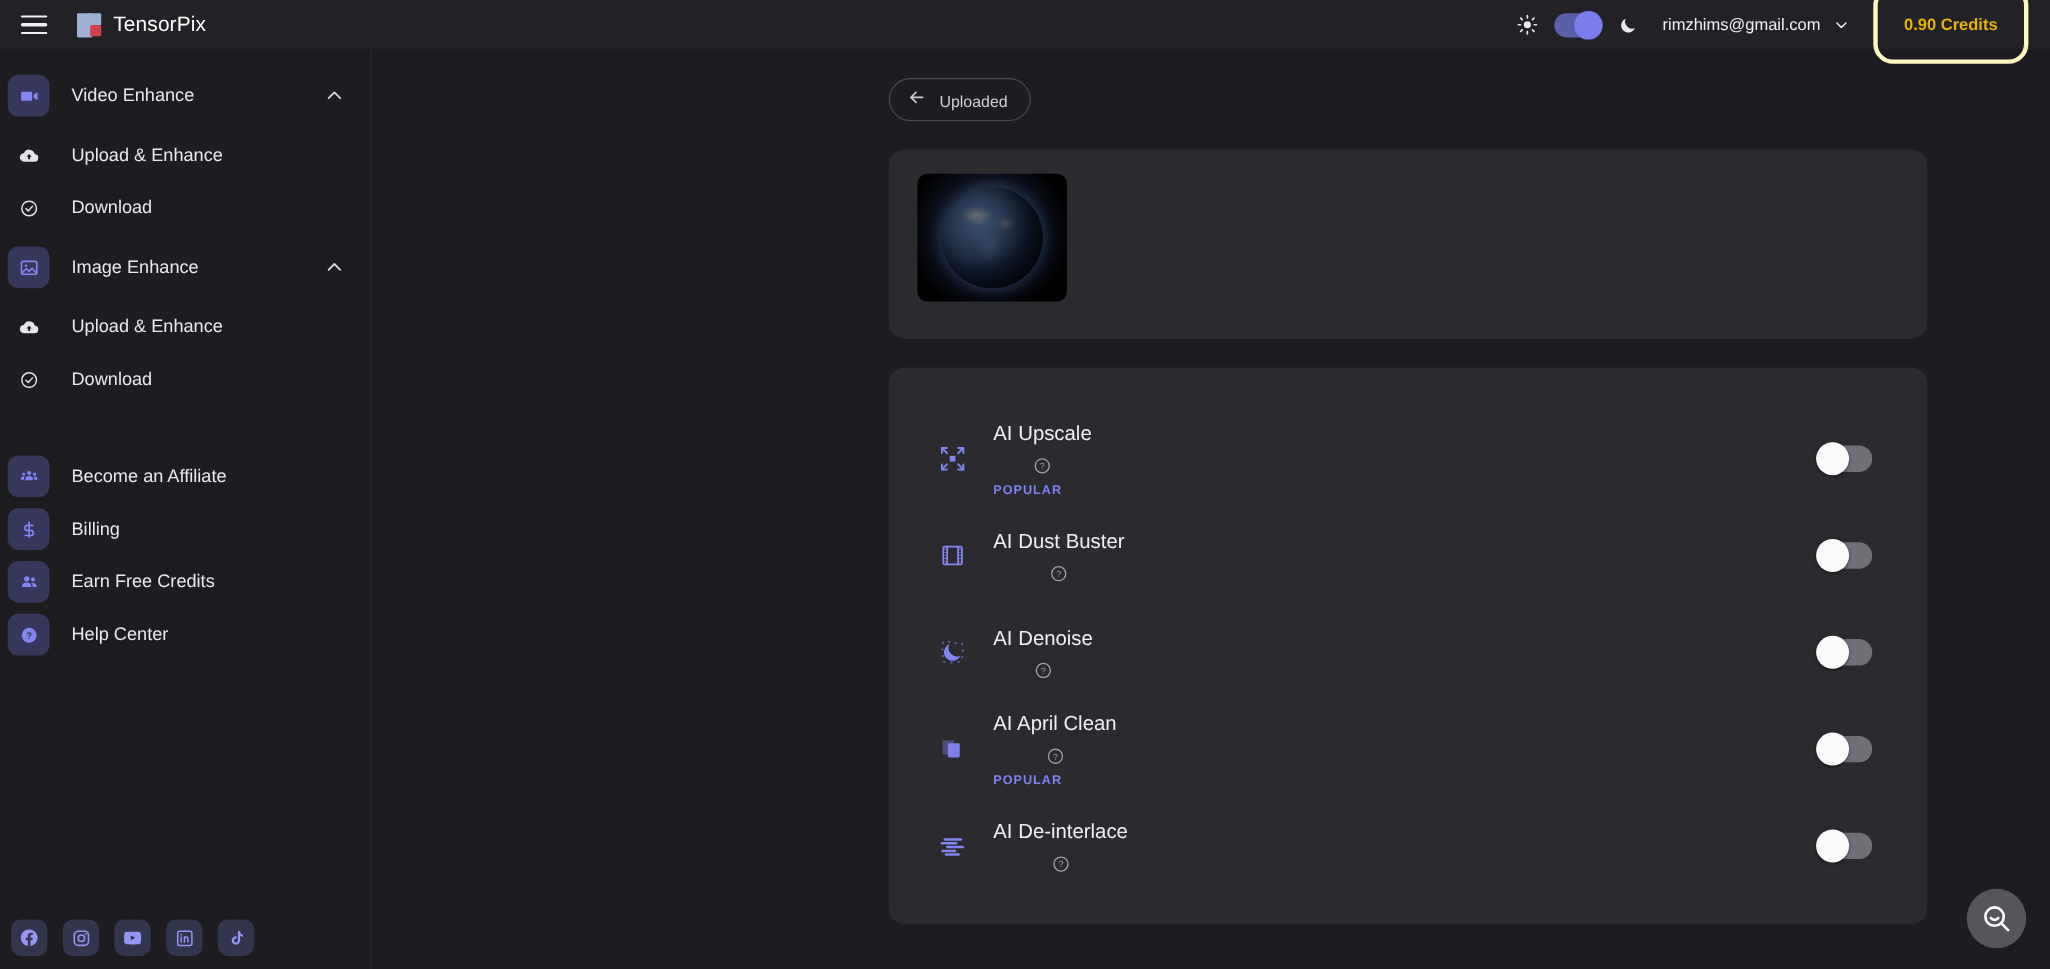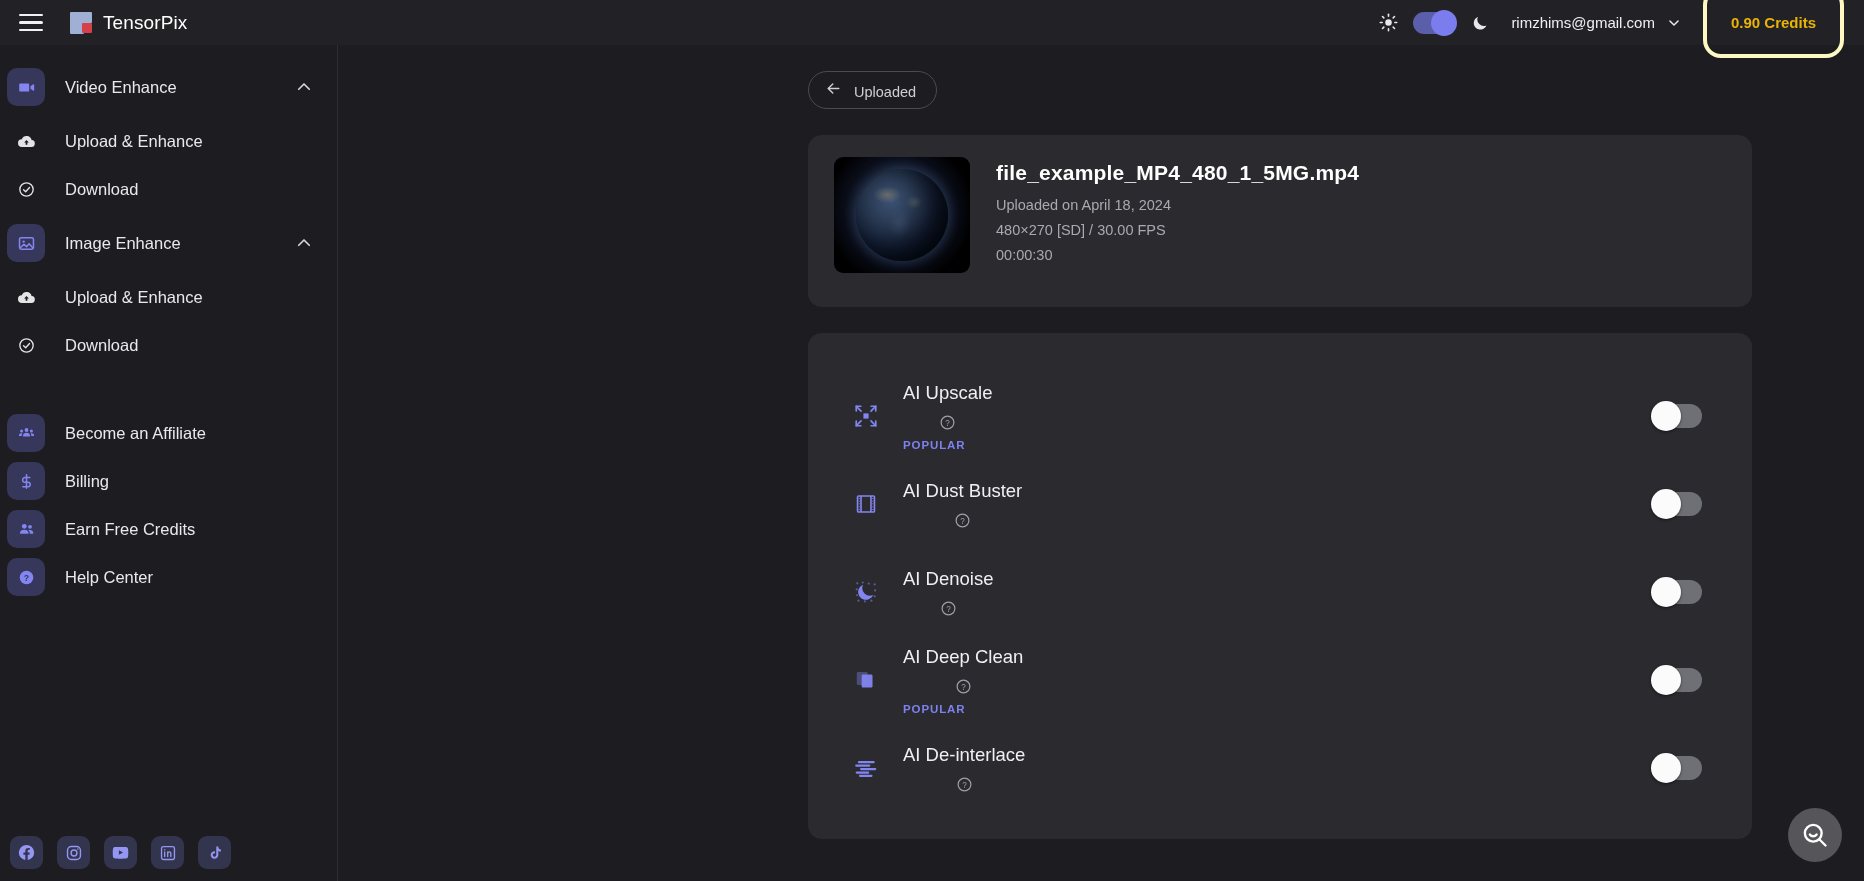--- a/index.html
+++ b/index.html
@@ -393,26 +393,20 @@
                 <polyline points="11,5.5 4.5,12 11,18.5"></polyline>
               </svg>
           </span>
           <span>Uploaded</span>
         </div>
 
         
         <div class="card file">
           <div class="thumb">
             <div class="globe"></div>
-          </div>
-          <div class="file-meta">
-            <div class="file-name">file_example_MP4_480_1_5MG.mp4</div>
-            <div class="file-line">Uploaded on April 18, 2024</div>
-            <div class="file-line">480×270 [SD] / 30.00 FPS</div>
-            <div class="file-line">00:00:30</div>
           </div>
         </div>
 
         
         <div class="card filters">
 
           <div class="filter-row">
             <div class="filter-icon">
               <svg viewBox="0 0 24 24" width="26" height="26" fill="none" stroke="currentColor" stroke-width="1.6" stroke-linecap="round" stroke-linejoin="round">
                 <rect x="9.6" y="9.6" width="4.8" height="4.8" fill="currentColor" stroke="none"></rect>
@@ -516,21 +510,21 @@
 
           <div class="filter-row">
             <div class="filter-icon">
               <svg viewBox="0 0 24 24" width="26" height="26">
                 <rect x="3.5" y="4.5" width="10" height="12" rx="1.2" fill="currentColor" opacity=".38"></rect>
                 <rect x="8" y="7" width="10" height="12" rx="1.2" fill="currentColor" opacity=".95"></rect>
               </svg>
             </div>
             <div class="filter-texts">
               <div class="filter-name-line">
-                <span class="filter-name">AI Deep Clean</span>
+                <span class="filter-name">AI April Clean</span>
                 <span class="help-icon">
                   <svg viewBox="0 0 24 24" fill="none" stroke="currentColor" stroke-width="1.7">
                       <circle cx="12" cy="12" r="9"></circle>
                       <text x="12" y="16.3" text-anchor="middle" font-size="11.5" fill="currentColor" stroke="none" font-family="Liberation Sans, sans-serif">?</text>
                     </svg>
                 </span>
               </div>
               <div class="badge-popular">POPULAR</div>
             </div>
             <div class="switch">

